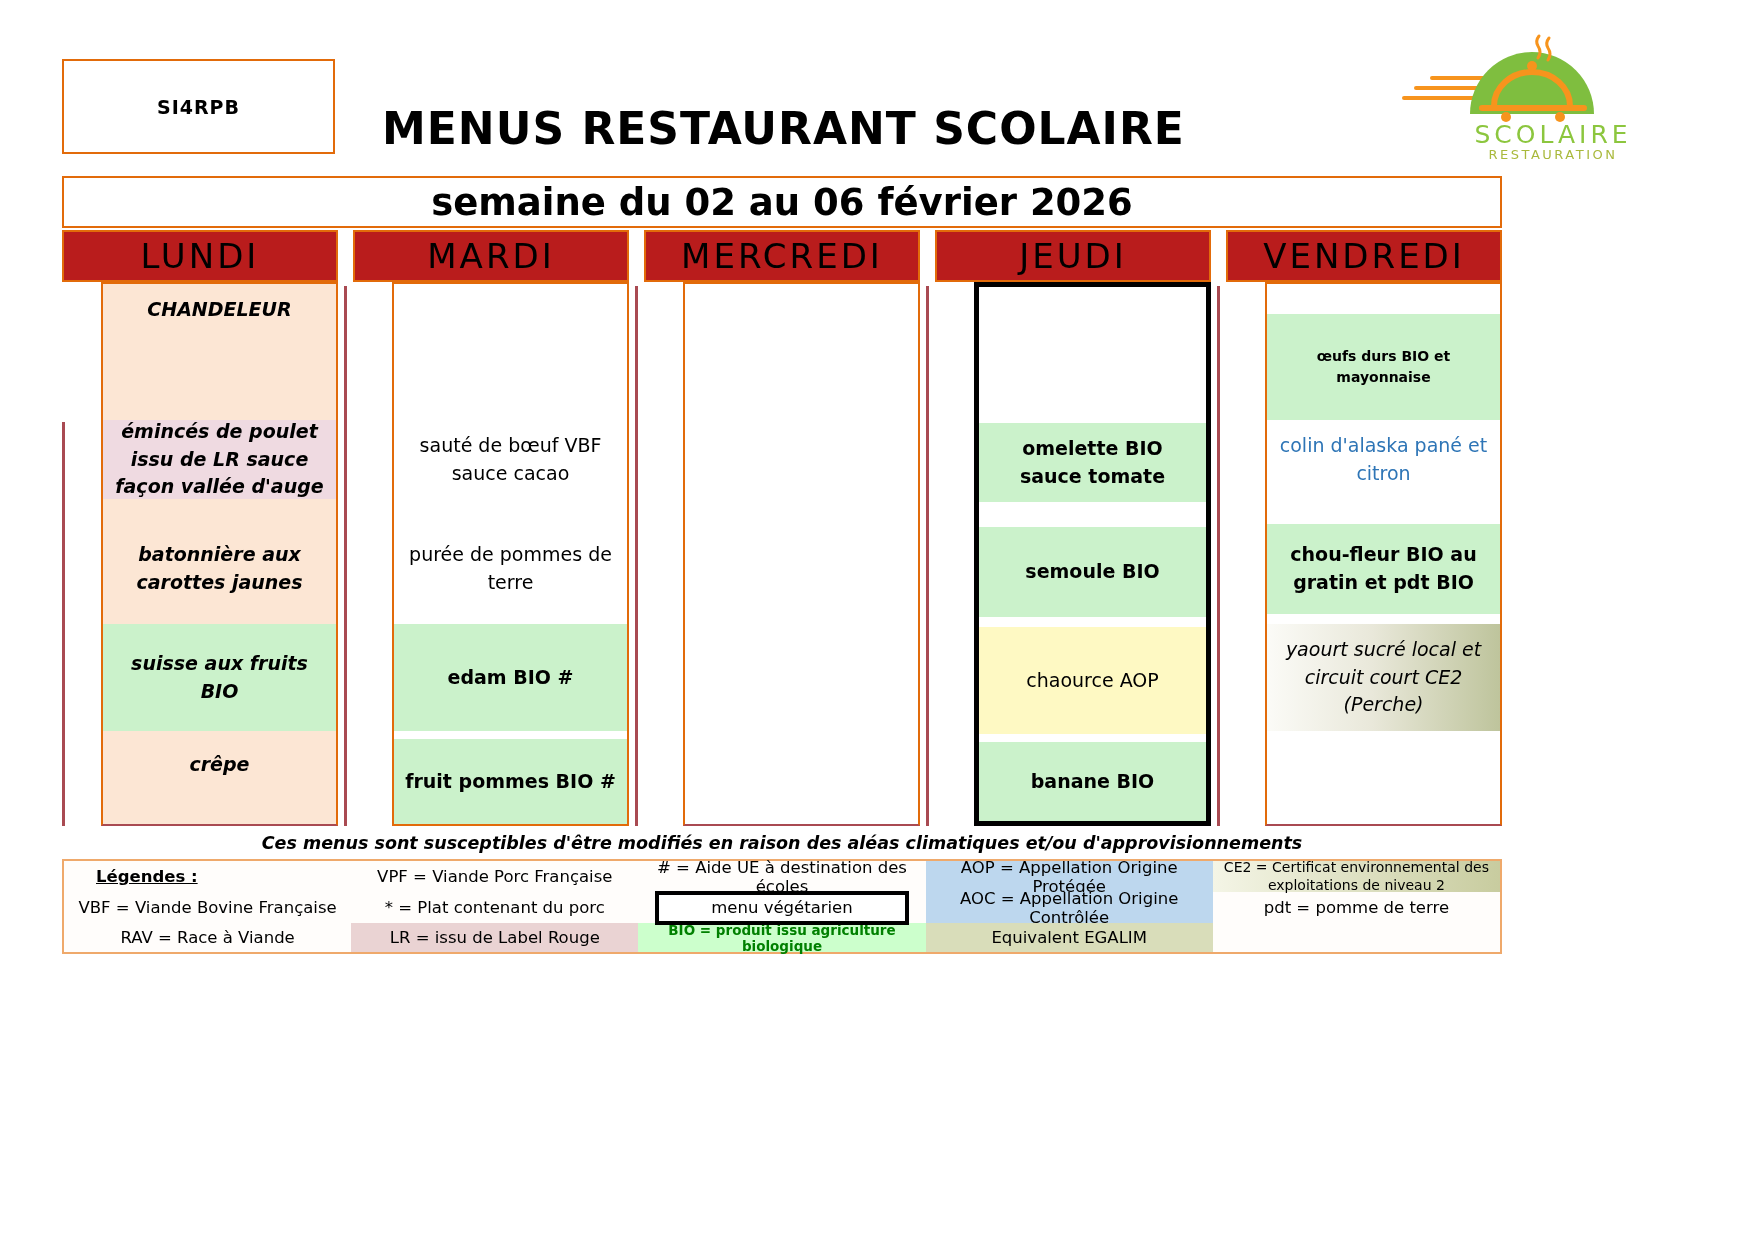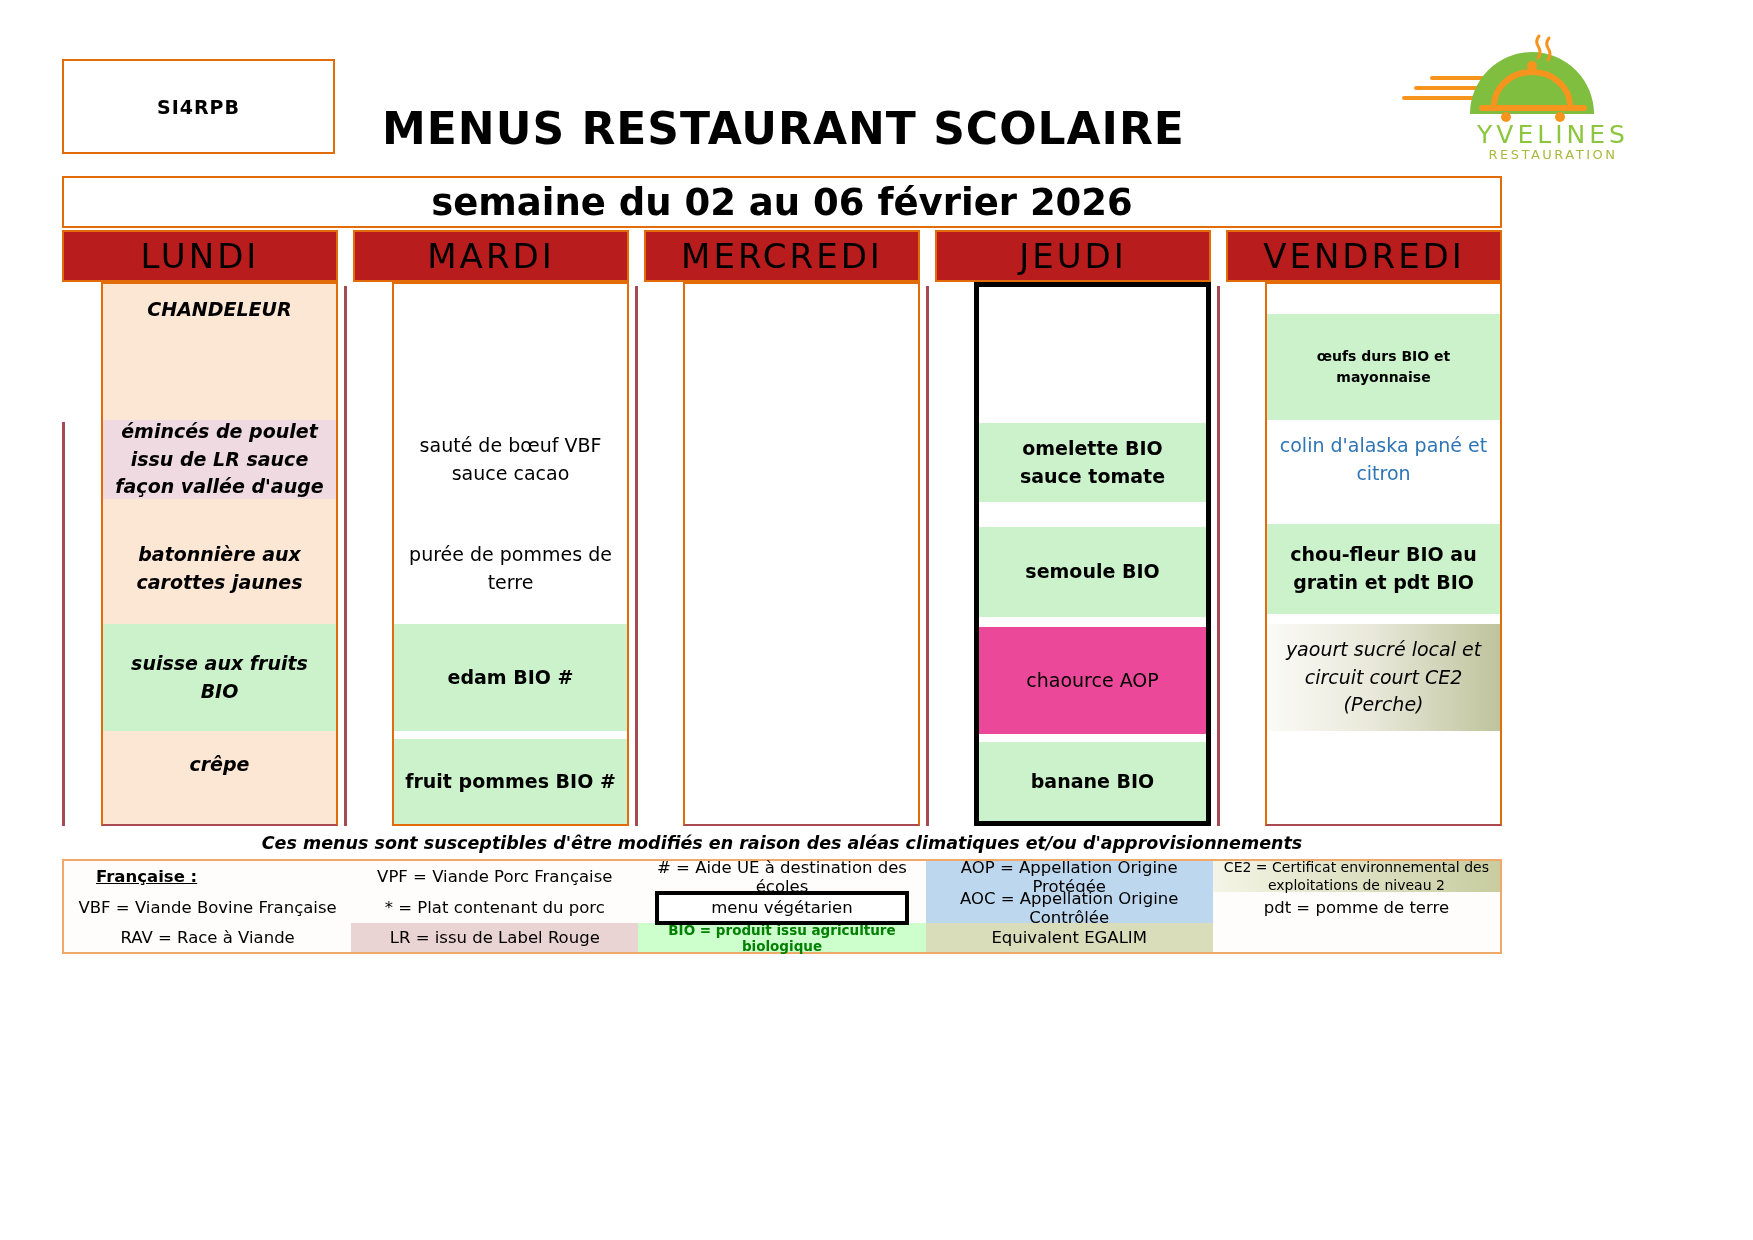--- a/index.html
+++ b/index.html
@@ -60,21 +60,21 @@
   }
   .sA { height: 136px; } .sB { height: 79px; } .sC { height: 25px; }
   .sD { height: 90px; } .sE { height: 10px; } .sF { height: 107px; }
   .sG { height: 8px; }  .sH { flex: 1; }
 
   .top-align { align-items: flex-start; padding-top: 12px; }
   .bold { font-weight: bold; }
   .italic { font-style: italic; }
   .bg-pink { background: #EFDAE1; }
   .bg-green { background: #CBF2CB; }
-  .bg-blue { background: #ec4899; }
+  .bg-blue { background: #fef9c3; }
   .bg-grad { background: linear-gradient(90deg, #FBFBF7 0%, #E9E8DA 45%, #BEC49C 100%); }
   .txt-blue { color: #2E75B6; }
 
   .vend-entree { padding: 0; display: block; }
   .vend-entree .spacer { height: 30px; }
   .vend-entree .green-box {
     height: 106px; background: #CBF2CB; display: flex; align-items: center; justify-content: center;
     text-align: center; padding: 2px 10px; font-weight: bold; font-size: 14px; line-height: 1.5;
   }
 
@@ -129,21 +129,21 @@
             <circle cx="130" cy="36" r="5" fill="#F7941D"></circle>
             <g stroke="#F7941D" stroke-width="3" fill="none" stroke-linecap="round">
               <path d="M 136 28 q 4 -6 0 -12 q -3 -5 1 -10"></path>
               <path d="M 146 30 q 4 -6 0 -12 q -3 -5 1 -10"></path>
             </g>
             <circle cx="104" cy="87" r="5" fill="#F7941D"></circle>
             <circle cx="158" cy="87" r="5" fill="#F7941D"></circle>
           </g>
         </svg>
         <div class="logo-text">
-          <div class="logo-line1">YVELINES</div>
+          <div class="logo-line1">SCOLAIRE</div>
           <div class="logo-line2">RESTAURATION</div>
         </div>
       </div>
     </div>
 
     <div class="week-banner">
       <span>semaine du 02 au 06 février 2026</span>
     </div>
 
     <div class="menu-grid">
@@ -224,21 +224,21 @@
           <div class="seg sG"></div>
           <div class="seg sH"></div>
         </div>
       </section>
     </div>
 
     <p class="disclaimer">Ces menus sont susceptibles d'être modifiés en raison des aléas climatiques et/ou d'approvisionnements</p>
 
     <div class="legend">
 
-      <div class="lcell heading">Française :</div>
+      <div class="lcell heading">Légendes :</div>
       <div class="lcell">VPF = Viande Porc Française</div>
       <div class="lcell"># = Aide UE à destination des écoles</div>
       <div class="lcell blue">AOP = Appellation Origine Protégée</div>
       <div class="lcell olive-grad">CE2 = Certificat environnemental des exploitations de niveau 2</div>
 
       <div class="lcell">VBF = Viande Bovine Française</div>
       <div class="lcell">* = Plat contenant du porc</div>
       <div class="lcell">
         <div class="vege-box">menu végétarien</div>
       </div>

